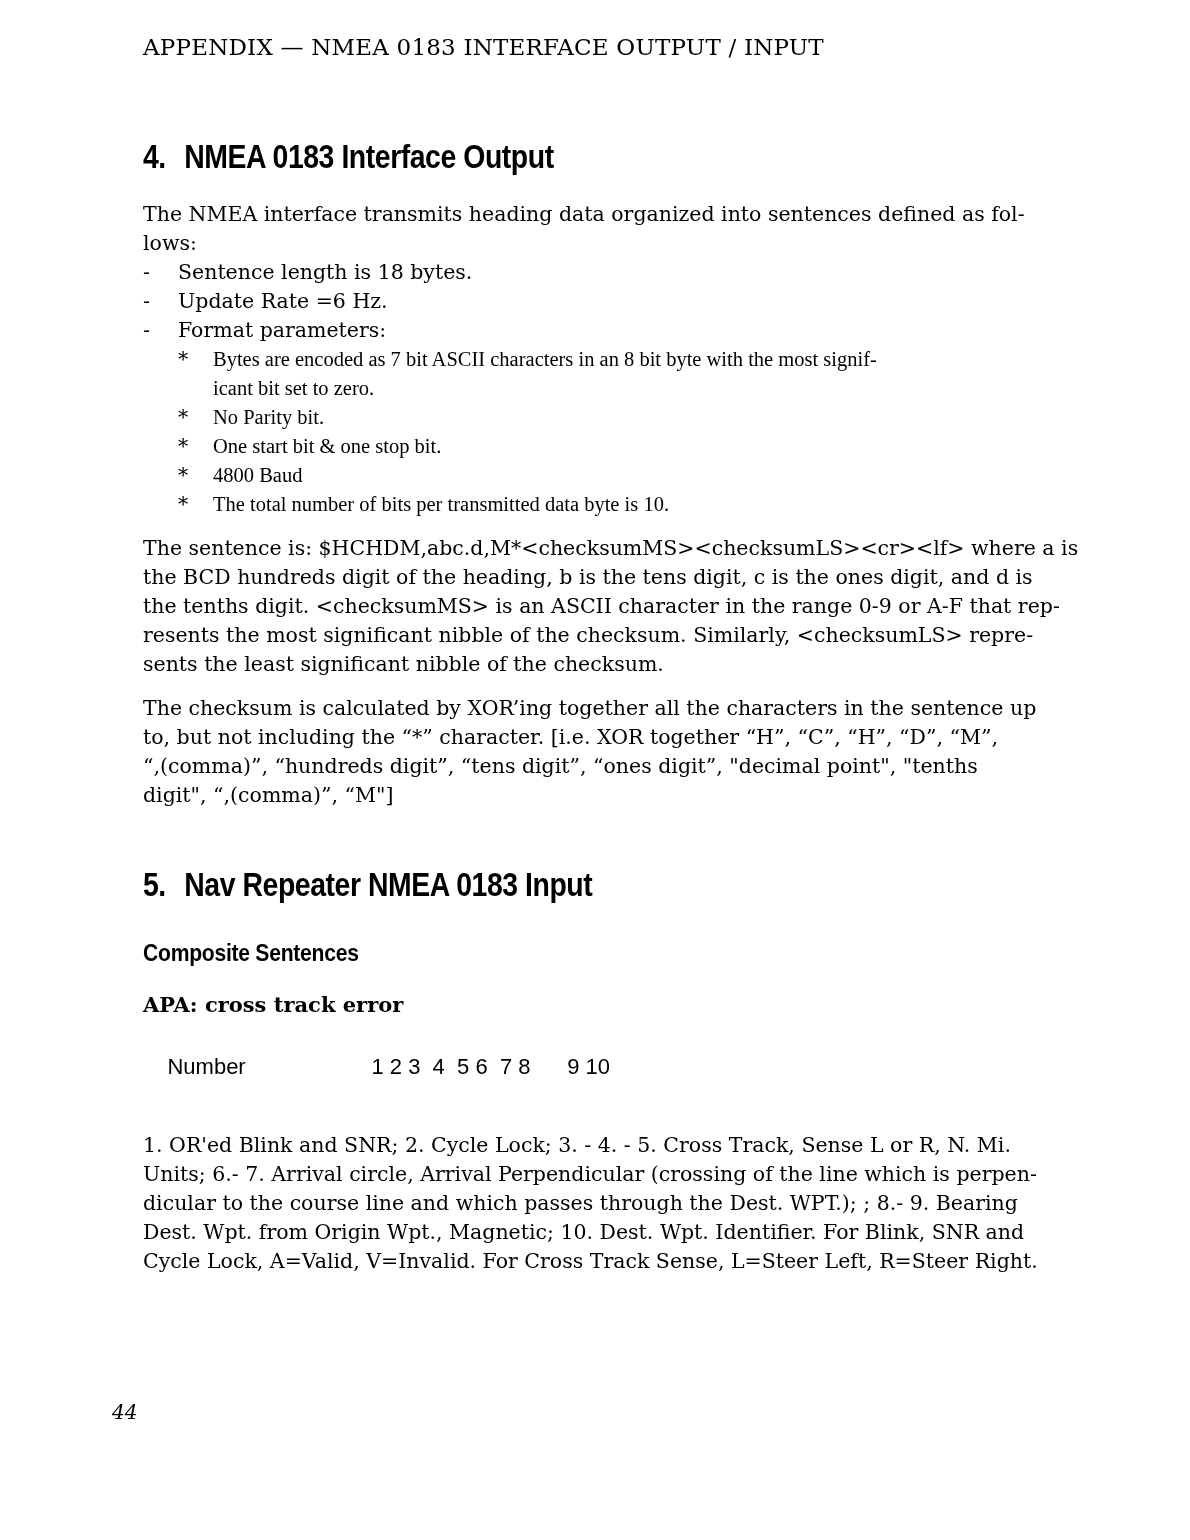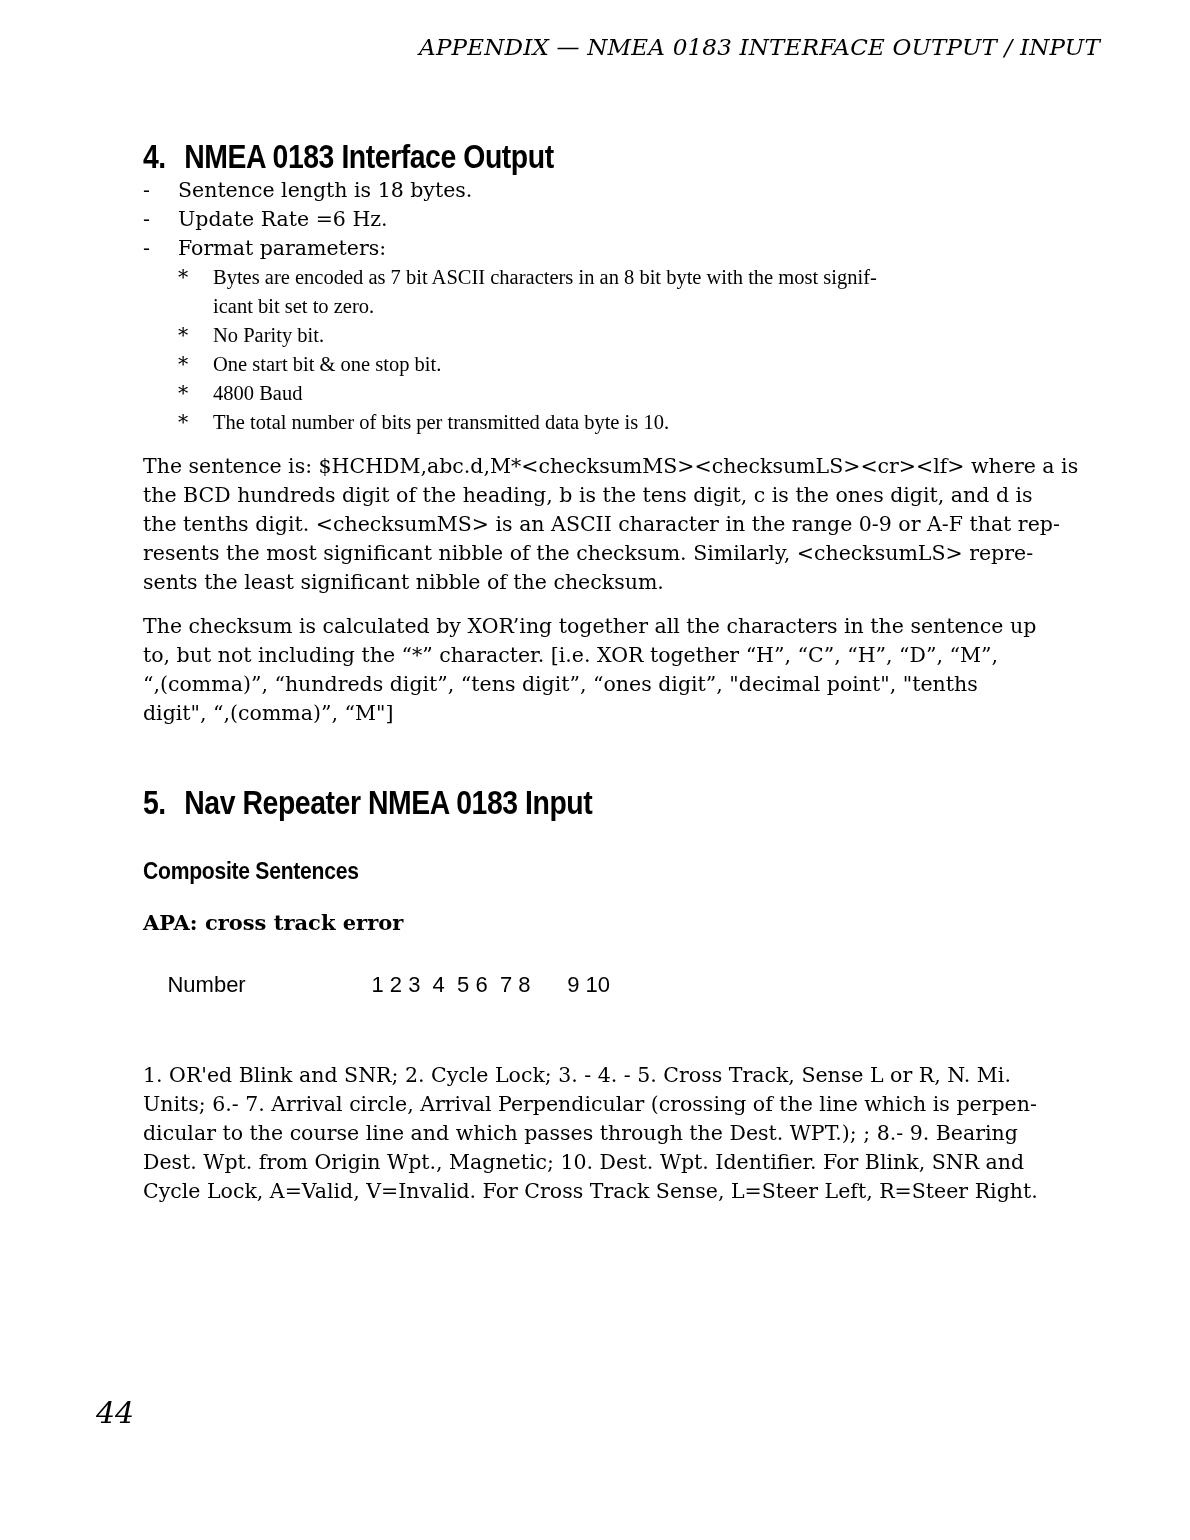--- a/index.html
+++ b/index.html
@@ -7,25 +7,23 @@
   .page {
     position:relative;
     width:1190px; height:1540px;
     background:#ffffff; color:#000000;
     padding:33px 90px 0 143px;
     font-family:"DejaVu Serif", serif;
     font-size:20.5px; line-height:29px;
     overflow:hidden;
   }
   .running-head {
-    font-style:italic;
     font-size:23px;
     letter-spacing:0.2px;
     white-space:pre;
-    text-align:right;
   }
   .h1 {
     font-family:"Liberation Sans", sans-serif;
     font-weight:700;
     font-size:33px;
     line-height:38px;
     letter-spacing:-0.5px;
     transform:scaleX(0.86);
     transform-origin:0 50%;
     white-space:nowrap;
@@ -59,39 +57,41 @@
     font-size:21px;
   }
   .code-line {
     font-family:"Liberation Sans", sans-serif;
     font-size:22px;
     line-height:32px;
     white-space:pre;
   }
   .code-label { display:inline-block; width:140px; }
   .code-values { margin-left:64px; }
-  .s5-para { margin-top:28px; }
+  .s5-para { margin-top:16px; }
   .page-number {
     position:absolute;
-    left:96px; top:1398px;
+    left:112px; top:1398px;
     font-style:italic;
-    font-size:30px;
+    font-size:20px;
   }
 </style>
 </head>
 <body>
 
 <div class="page">
 
   <div class="running-head">APPENDIX — NMEA 0183 INTERFACE OUTPUT / INPUT</div>
 
   <div class="h1 s4-title">
     <span class="h1-num">4.</span><span>NMEA 0183 Interface Output</span>
   </div>
 
+  <div class="lines intro">The NMEA interface transmits heading data organized into sentences defined as fol-
+lows:</div>
 
   <div class="bullet-row">
     <span class="marker">-</span>
     <div class="lines">Sentence length is 18 bytes.</div>
   </div>
   <div class="bullet-row">
     <span class="marker">-</span>
     <div class="lines">Update Rate =6 Hz.</div>
   </div>
   <div class="bullet-row">

